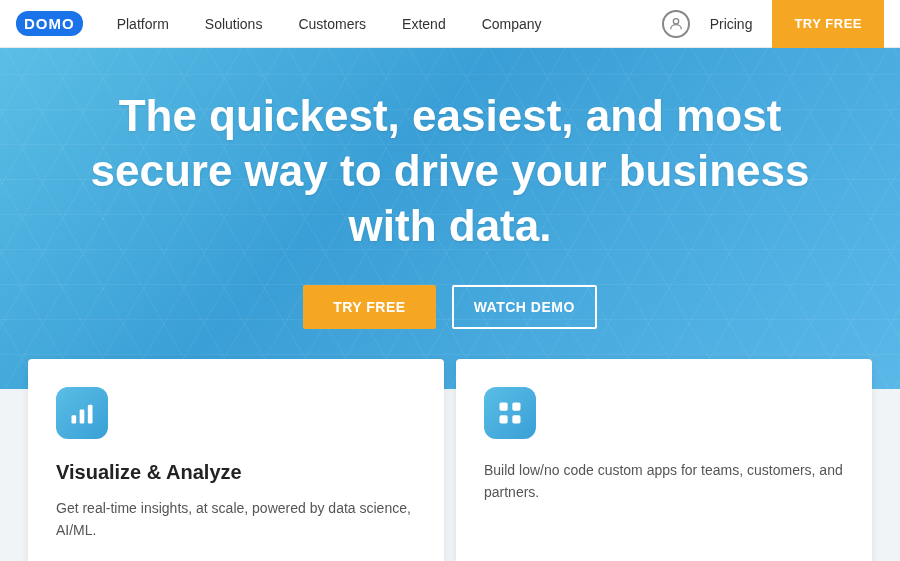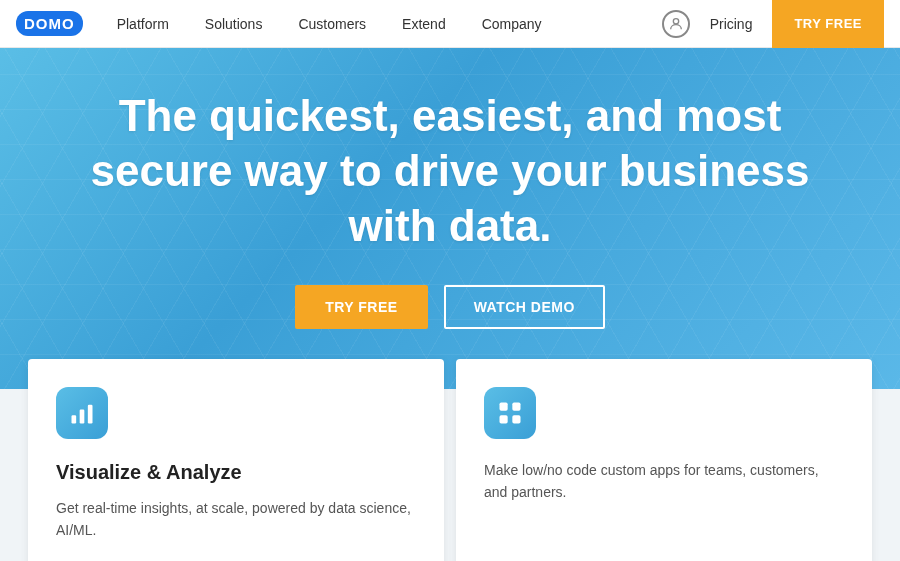--- a/index.html
+++ b/index.html
@@ -153,21 +153,21 @@
       cursor: pointer;
       text-transform: uppercase;
       letter-spacing: 0.5px;
       border-radius: 2px;
     }
     .btn-watch-demo {
       background: transparent;
       color: #fff;
       font-weight: 700;
       font-size: 14px;
-      padding: 12px 28px;
+      padding: 12px 20px;
       border: 2px solid #fff;
       cursor: pointer;
       text-transform: uppercase;
       letter-spacing: 0.5px;
       border-radius: 2px;
     }
 
     
     .cards-section {
       display: flex;
@@ -267,16 +267,16 @@
 
   <div class="card">
     <div class="card-icon">
       <svg viewBox="0 0 24 24" fill="#fff">
         <rect x="3" y="3" width="7" height="7" rx="1.5"></rect>
         <rect x="14" y="3" width="7" height="7" rx="1.5"></rect>
         <rect x="3" y="14" width="7" height="7" rx="1.5"></rect>
         <rect x="14" y="14" width="7" height="7" rx="1.5"></rect>
       </svg>
     </div>
-    <div class="card-desc">Make low/no code custom apps for teams, customers, and partners.</div>
+    <div class="card-desc">Build low/no code custom apps for teams, customers, and partners.</div>
   </div>
 
 </section>
 
 </body></html>

